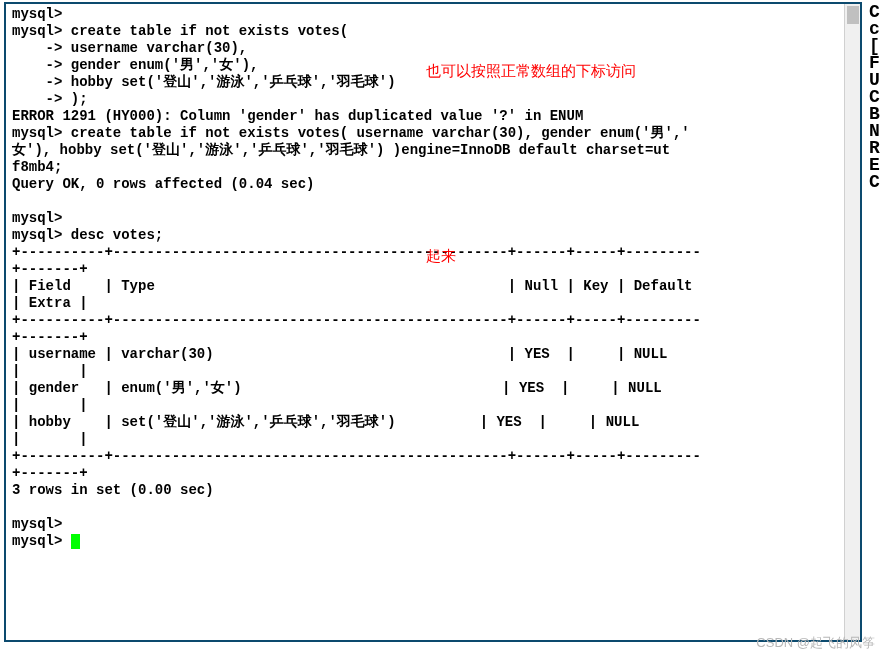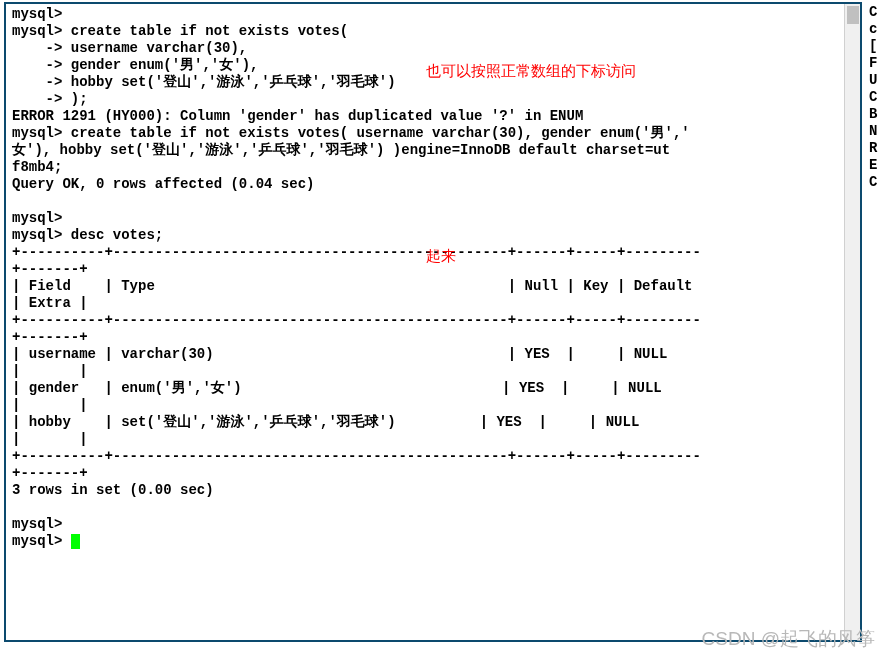--- a/index.html
+++ b/index.html
@@ -63,31 +63,31 @@
   width: 12px;
   height: 18px;
   background: #c0c0c0;
 }
 .side-fragments {
   position: absolute;
   right: 2px;
   top: 4px;
   width: 14px;
   font-family: "Courier New", monospace;
-  font-size: 14px;
+  font-size: 18px;
   font-weight: bold;
   color: #000;
   line-height: 17px;
 }
 .watermark {
   position: absolute;
   right: 10px;
   bottom: 6px;
   font-family: "Microsoft YaHei", sans-serif;
-  font-size: 19px;
+  font-size: 13px;
   color: #b8b8b8;
 }
 </style>
 </head>
 <body>
 
 <div class="terminal-window">
   <div class="terminal-content"><span>mysql&gt;</span>
 <span>mysql&gt; create table if not exists votes(</span>
 <span>    -&gt; username varchar(30),</span>

